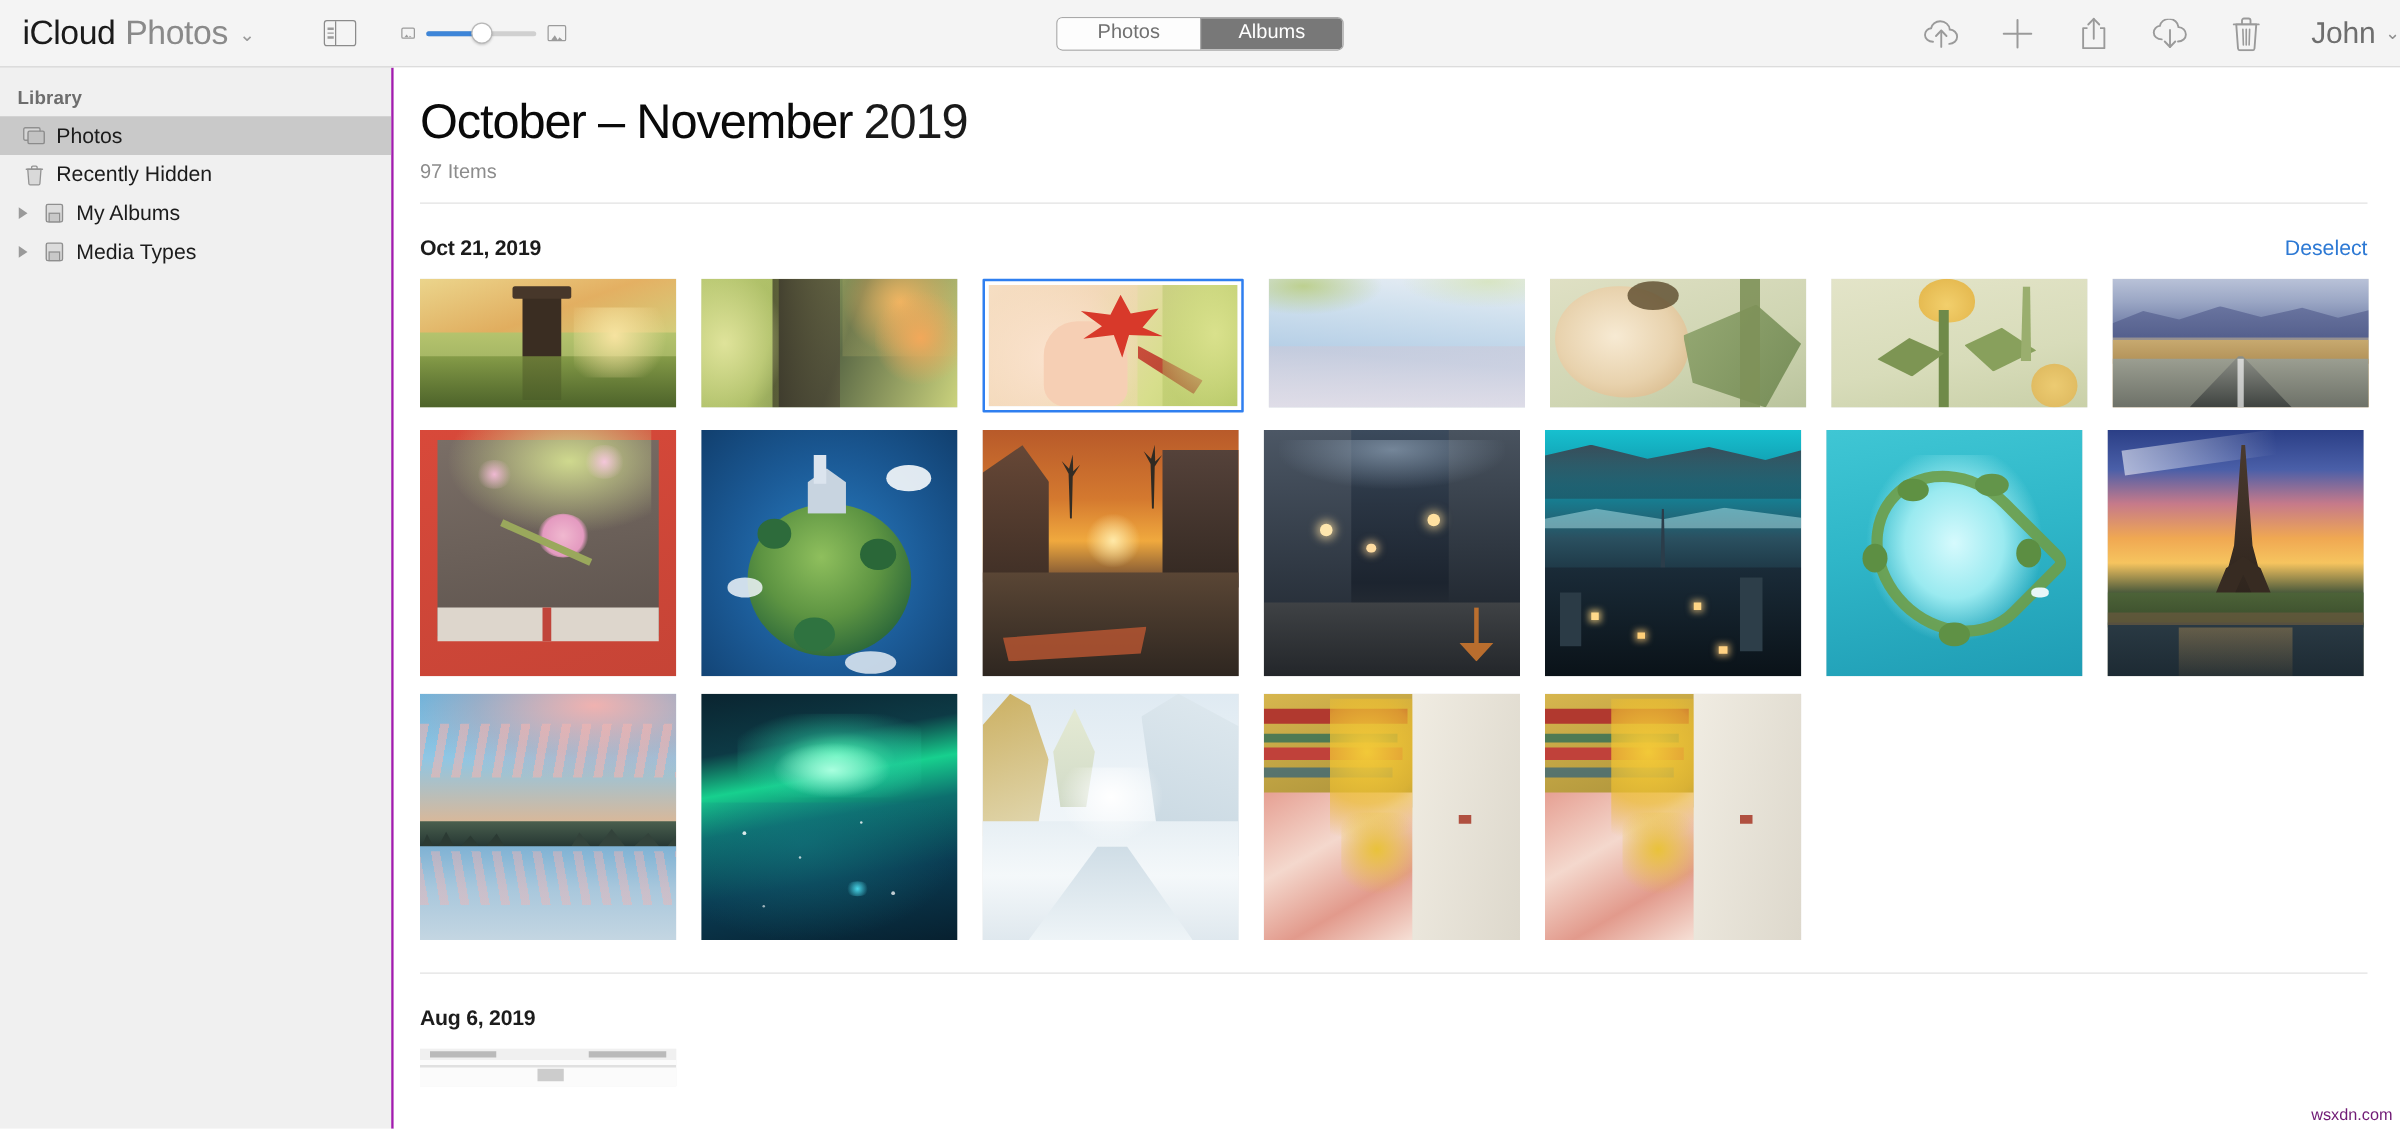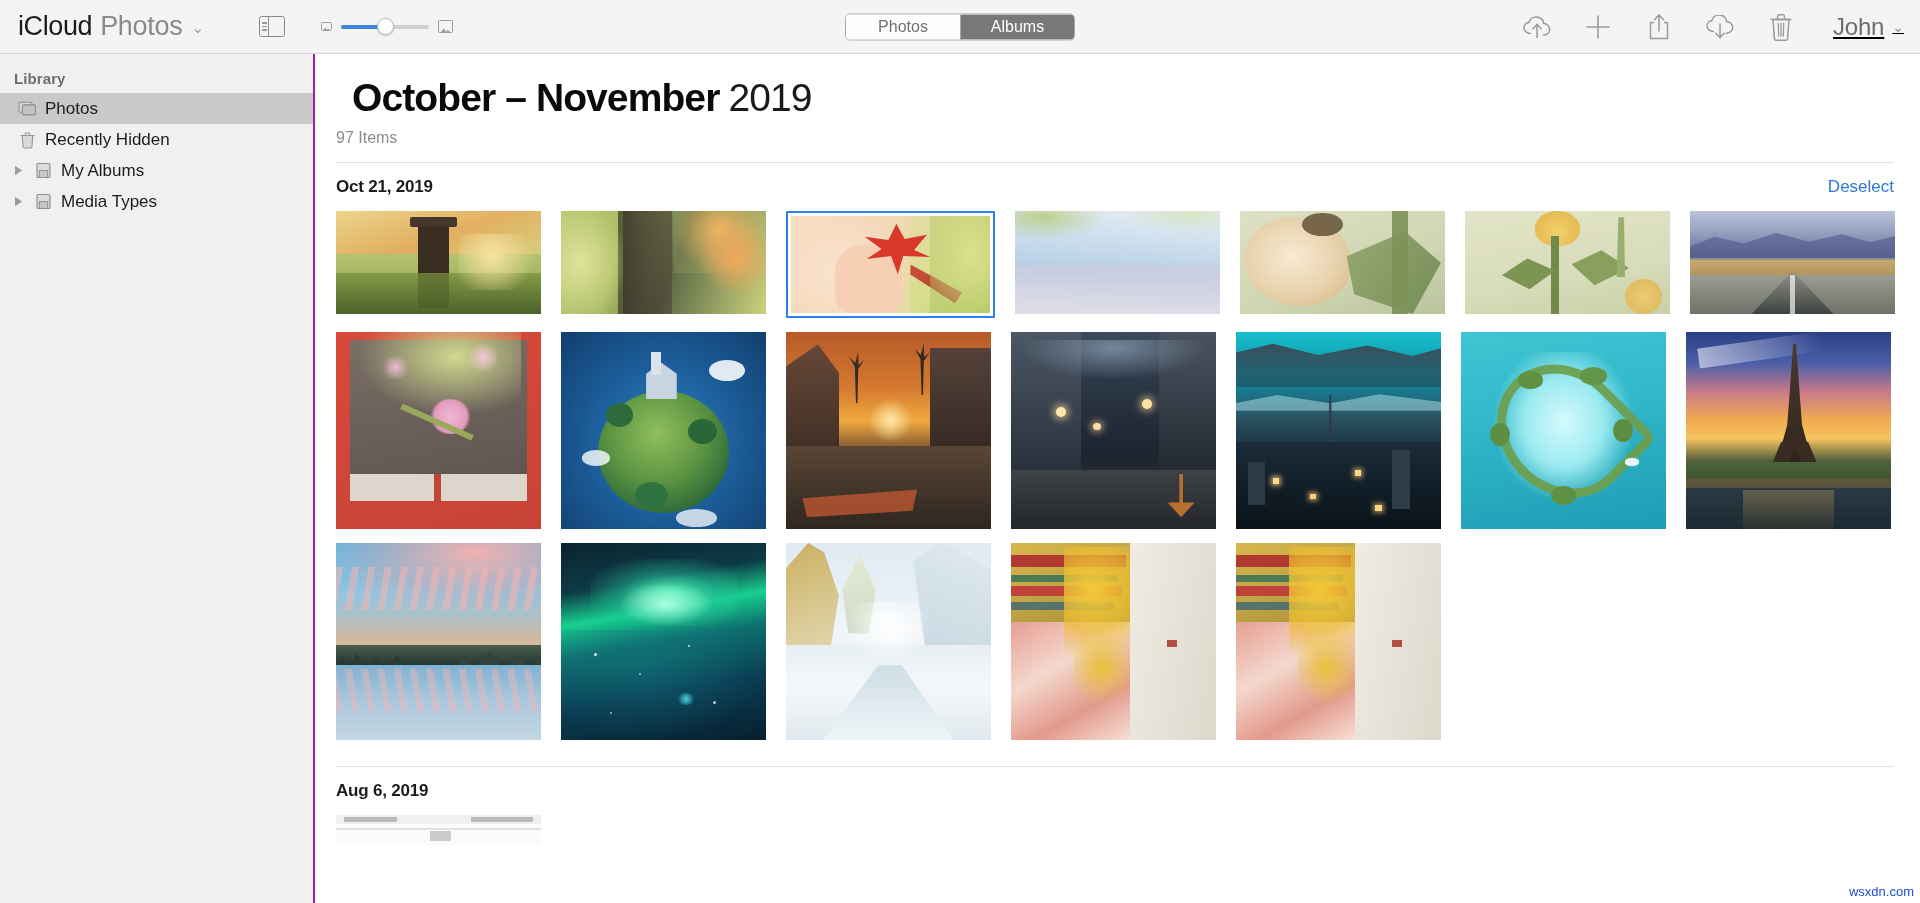--- a/index.html
+++ b/index.html
@@ -106,22 +106,22 @@
     padding: 0 12px;
   }
   #segmented .seg.active {
     background: #787878;
     color: #ffffff;
   }
   #segmented .seg + .seg { border-left: 1px solid #a9a9a9; }
 
   
   #right-tools {
-    margin-left: auto; margin-right: 16px;
-    display: flex; align-items: center; gap: 27px; text-decoration: underline;
+    margin-left: auto; 
+    display: flex; align-items: center; gap: 27px;
   }
   #right-tools .tbtn {
     width: 34px; height: 34px;
     display: flex; align-items: center; justify-content: center;
   }
   #right-tools svg { display: block; }
   #account {
     display: flex; align-items: baseline; margin-left: 8px;
   }
   #account .acc-name { font-size: 24px; color: #6e6e6e; letter-spacing: -0.2px; }
@@ -173,34 +173,34 @@
     overflow: hidden;
     padding-left: 21px;
   }
   #moment-title {
     margin-top: 22px;
     font-size: 39px;
     letter-spacing: -0.9px;
     color: #0a0a0a;
     white-space: nowrap;
   }
-  #moment-title .mt-range { font-weight: bold; margin-left: 16px; }
+  #moment-title .mt-range { font-weight: normal; }
   #moment-title .mt-year { font-weight: normal; margin-left: 9px; color: #1a1a1a; }
   #moment-count {
     margin-top: 9px;
     font-size: 16px;
     color: #8c8c8c;
   }
   .hr {
     height: 1px; background: #e2e2e2;
     margin: 15px 26px 0 0;
   }
   .day-head {
     display: flex; align-items: flex-start;
-    margin-top: 14px; padding-right: 26px;
+    margin-top: 26px; padding-right: 26px;
   }
   .day-label {
     font-size: 17px;
     font-weight: bold;
     color: #1c1c1c;
     letter-spacing: -0.2px;
   }
   .day-action {
     margin-left: auto;
     font-size: 17px;
@@ -220,21 +220,21 @@
     background: #e9e9e9;
     position: relative;
   }
   .cell.selected { padding: 3px; border: 2px solid #2f7ff0; border-radius: 1px; }
   .cell.selected .thumb { }
 
   .ph { width: 100%; height: 100%; display: block; position: relative; overflow: hidden; }
   .ph > i { position: absolute; display: block; }
   #watermark {
     position: absolute; right: 6px; bottom: 4px;
-    font-size: 13px; color: #1d4ed8;
+    font-size: 13px; color: #701a75;
     font-family: "Liberation Sans", sans-serif;
   }
 </style>
 </head>
 <body>
 
 <div id="toolbar">
 
   <div id="brand">
     <span class="b-icloud">iCloud</span>

